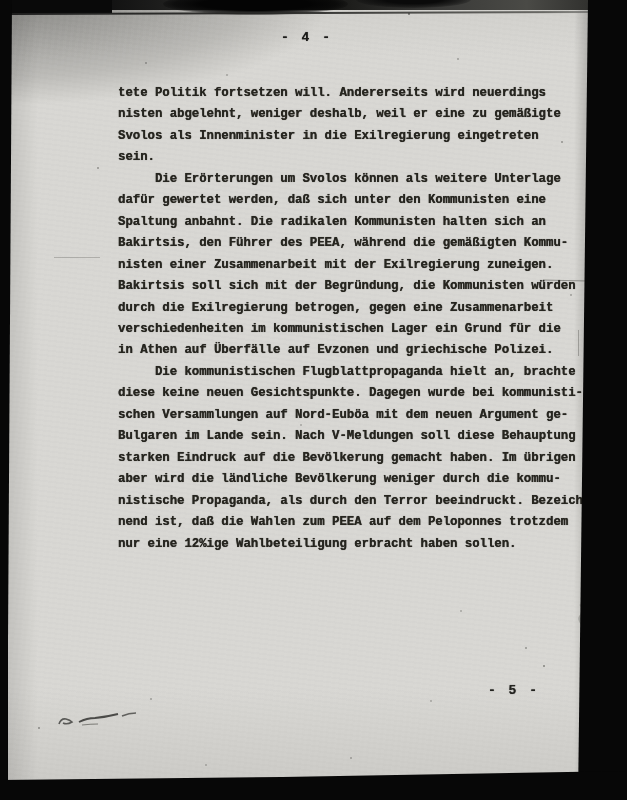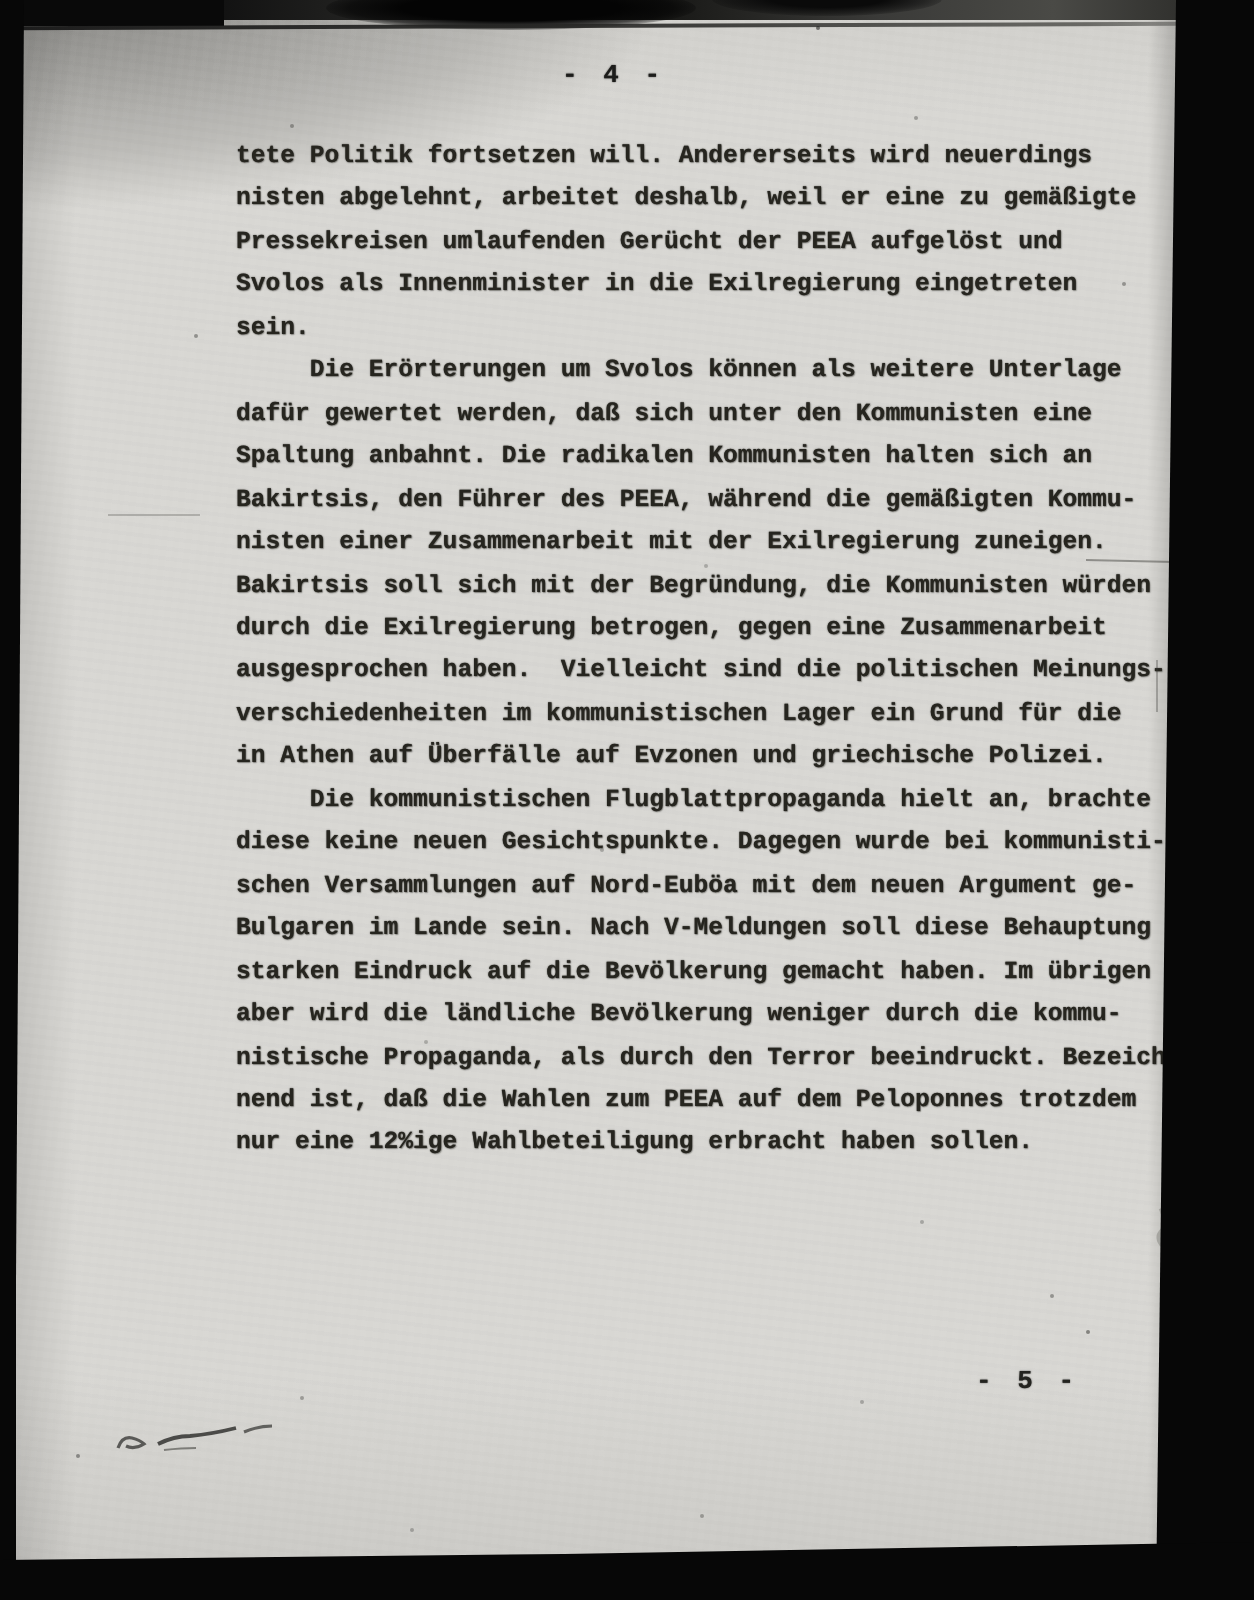--- a/index.html
+++ b/index.html
@@ -34,21 +34,21 @@
   .rightbar{position:absolute;left:576px;top:0;width:51px;height:800px;background:#070707;
     clip-path:polygon(12px 0,51px 0,51px 100%,2px 100%);}
   .bottombar{position:absolute;left:0;top:768px;width:627px;height:32px;background:#070707;
     clip-path:polygon(0 12px,45% 9px,100% 3px,100% 32px,0 32px);}
 
   
   .pg-header{position:absolute;left:281px;top:30px;font-size:13px;font-weight:bold;letter-spacing:2.5px;
     color:#1d1d1b;text-shadow:0 0 0.8px rgba(25,25,23,0.9);}
   .pg-footer{position:absolute;left:488px;top:683px;font-size:13px;font-weight:bold;letter-spacing:2.5px;
     color:#23231f;text-shadow:0 0 0.8px rgba(25,25,23,0.85);}
-  .text-block{position:absolute;left:118px;top:68px;font-size:12.3px;line-height:21.45px;
+  .text-block{position:absolute;left:118px;top:83px;font-size:12.3px;line-height:21.45px;
     font-weight:bold;color:#26251f;}
   .tl{white-space:pre;text-shadow:0 0 0.7px rgba(35,34,30,0.9), 0.4px 0.4px 0.6px rgba(35,34,30,0.35);}
   .ul{text-underline-offset:3px;text-decoration-thickness:1.4px;}
 
   
   .crease-h{position:absolute;left:543px;top:280px;width:44px;height:1px;background:rgba(55,55,52,0.45);transform:rotate(1.2deg);}
   .crease-v{position:absolute;left:578px;top:330px;width:1px;height:26px;background:rgba(55,55,52,0.32);}
   .crease-left{position:absolute;left:54px;top:257px;width:46px;height:1px;background:rgba(55,55,52,0.26);}
   .scribbles{position:absolute;left:30px;top:688px;}
   .curl{position:absolute;left:574px;top:598px;}
@@ -73,32 +73,30 @@
   <div class="topbar"></div>
   <div class="topblob"></div>
   <div class="topblob2"></div>
   <div class="corner-tl"></div>
   <div class="topline"></div>
 
   <div class="pg-header">- 4 -</div>
 
   <div class="text-block">
       <div class="tl">tete Politik fortsetzen will. Andererseits wird neuerdings</div>
-      <div class="tl">nisten abgelehnt, arbeitet deshalb, weil er eine zu gemäßigte</div>
-      <div class="tl">Pressekreisen umlaufenden Gerücht der PEEA aufgelöst und</div>
+      <div class="tl">nisten abgelehnt, weniger deshalb, weil er eine zu gemäßigte</div>
       <div class="tl">Svolos als Innenminister in die Exilregierung eingetreten</div>
       <div class="tl">sein.</div>
       <div class="tl">     Die Erörterungen um Svolos können als weitere Unterlage</div>
       <div class="tl">dafür gewertet werden, daß sich unter den Kommunisten eine</div>
       <div class="tl">Spaltung anbahnt. Die radikalen Kommunisten halten sich an</div>
       <div class="tl">Bakirtsis, den Führer des PEEA, während die gemäßigten Kommu-</div>
       <div class="tl">nisten einer Zusammenarbeit mit der Exilregierung zuneigen.</div>
       <div class="tl">Bakirtsis soll sich mit der Begründung, die Kommunisten würden</div>
       <div class="tl">durch die Exilregierung betrogen, gegen eine Zusammenarbeit</div>
-      <div class="tl">ausgesprochen haben.  Vielleicht sind die politischen Meinungs-</div>
       <div class="tl">verschiedenheiten im kommunistischen Lager ein Grund für die</div>
       <div class="tl">in Athen auf Überfälle auf Evzonen und griechische Polizei.</div>
       <div class="tl">     Die kommunistischen Flugblattpropaganda hielt an, brachte</div>
       <div class="tl">diese keine neuen Gesichtspunkte. Dagegen wurde bei kommunisti-</div>
       <div class="tl">schen Versammlungen auf Nord-Euböa mit dem neuen Argument ge-</div>
       <div class="tl"><span>Bulgaren im Lande sein. Nach V-Meldungen </span><span class="ul">soll</span><span> diese Behauptung</span></div>
       <div class="tl">starken Eindruck auf die Bevölkerung gemacht haben. Im übrigen</div>
       <div class="tl">aber wird die ländliche Bevölkerung weniger durch die kommu-</div>
       <div class="tl">nistische Propaganda, als durch den Terror beeindruckt. Bezeich-</div>
       <div class="tl">nend ist, daß die Wahlen zum PEEA auf dem Peloponnes trotzdem</div>

